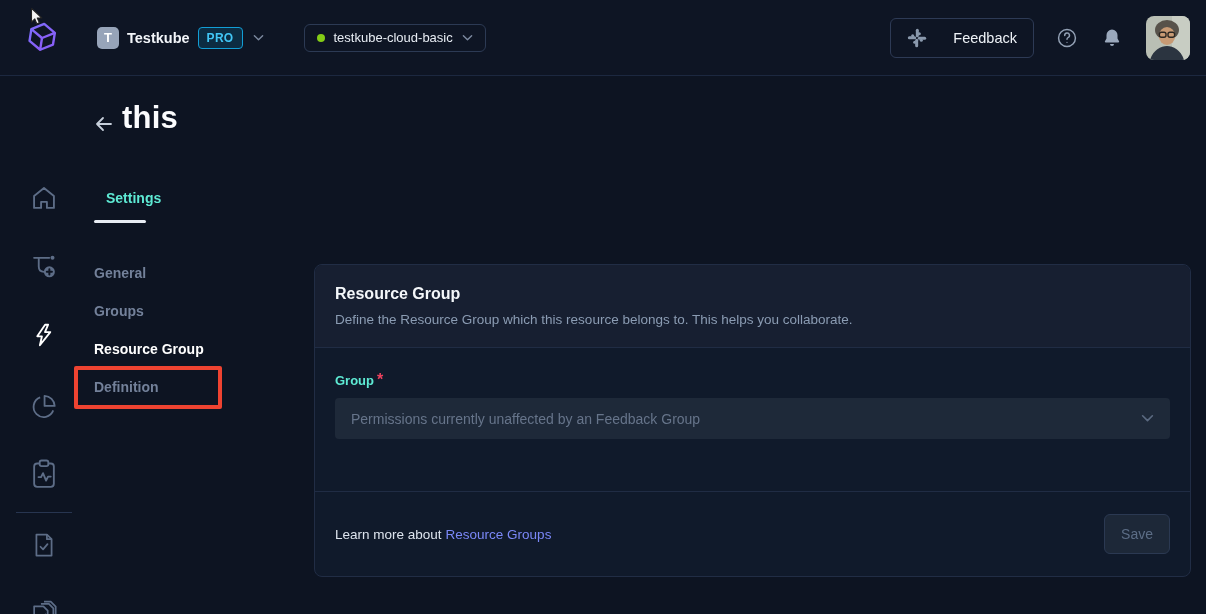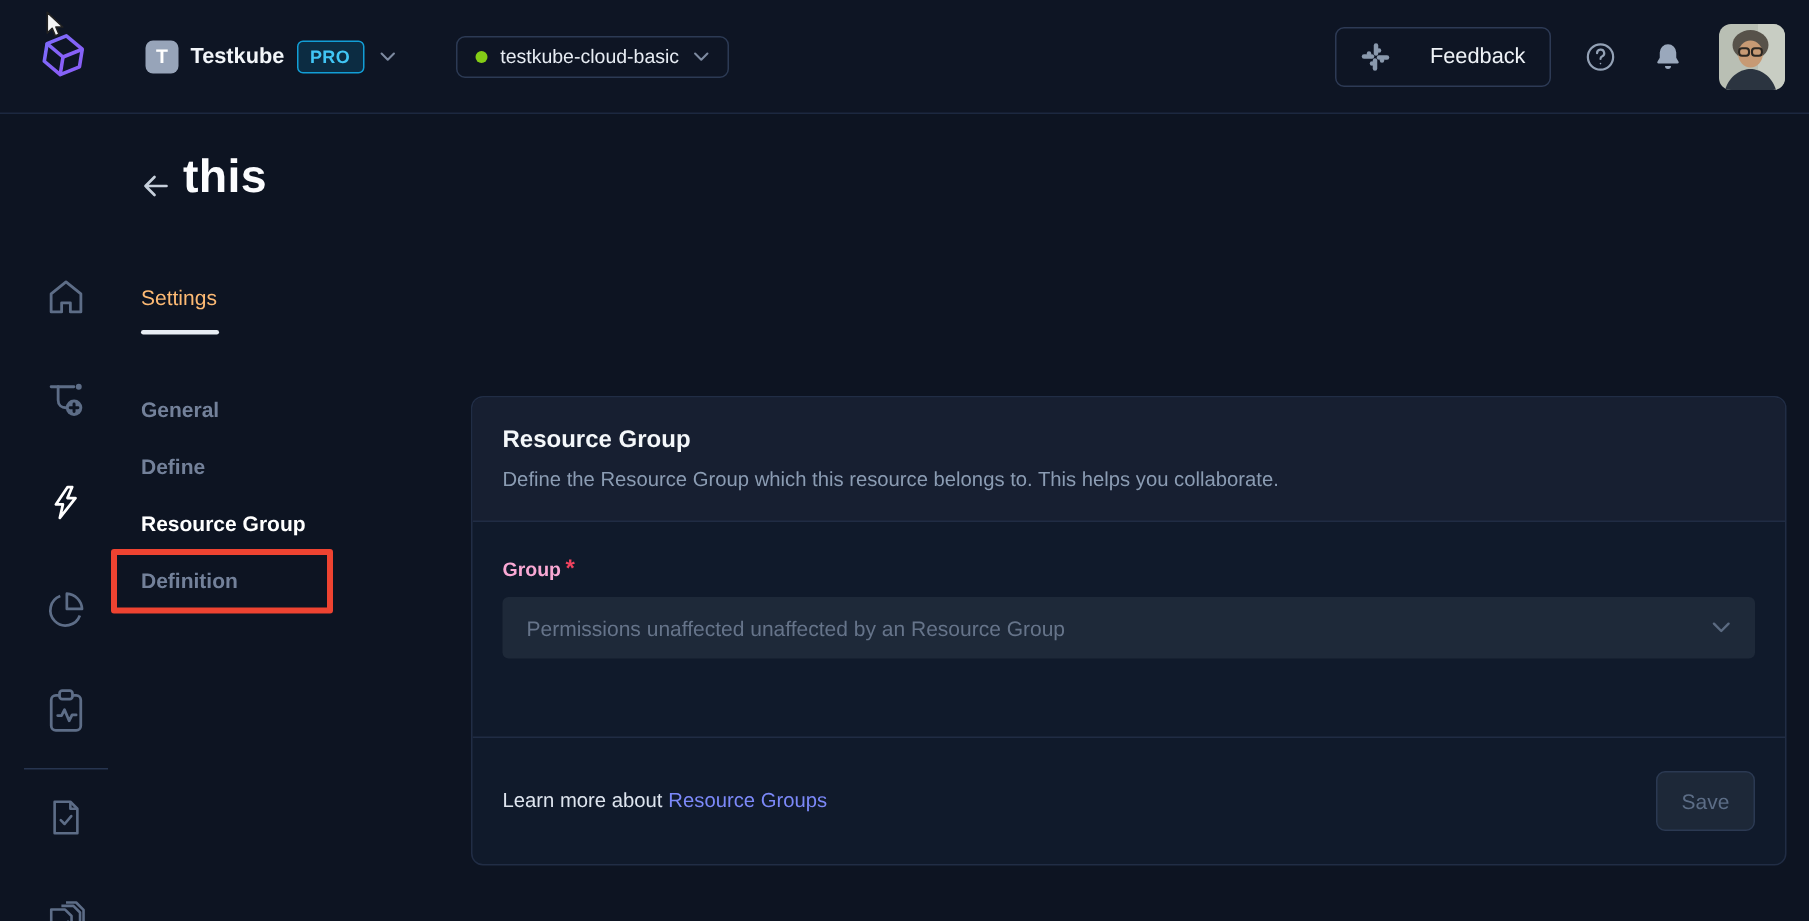--- a/index.html
+++ b/index.html
@@ -53,41 +53,41 @@
     flex:none; cursor:pointer;
   }
   
   .sidebar { position:absolute; left:0; top:76px; width:88px; bottom:0; }
   .side-ic { position:absolute; left:50%; transform:translateX(-50%); color:#5d6d87; cursor:pointer; }
   .side-ic.active { color:#ffffff; }
   .side-divider { position:absolute; left:16px; width:56px; height:1px; background:#273550; top:436px; }
   
   .back-btn { position:absolute; left:92px; top:112px; width:24px; height:24px; color:#c6cfdb; cursor:pointer; }
   .page-title { position:absolute; left:122px; top:100px; font-size:31px; font-weight:700; color:#fbfcfe; letter-spacing:.2px; }
-  .tab { position:absolute; left:94px; top:190px; font-size:14px; font-weight:400; color:#fdba74; cursor:pointer; }
+  .tab { position:absolute; left:106px; top:190px; font-size:14px; font-weight:700; color:#5eead4; cursor:pointer; }
   .tab-underline { position:absolute; left:94px; top:220px; width:52px; height:3px; background:#e8edf4; border-radius:2px; }
   
   .subnav { position:absolute; left:94px; top:254px; }
   .subnav-item { height:38px; display:flex; align-items:center; font-size:14px; font-weight:700; color:#73819a; cursor:pointer; }
   .subnav-item.active { color:#ffffff; }
   .red-box {
     position:absolute; left:74px; top:366px; width:148px; height:43px;
     border:4px solid #ee4331; border-radius:2px; pointer-events:none;
   }
   
   .card {
     position:absolute; left:314px; top:264px; width:877px; height:313px;
     background:#101a2b; border:1px solid #212d45; border-radius:8px;
     display:flex; flex-direction:column; overflow:hidden;
   }
   .card-header { background:#171f31; padding:20px; border-bottom:1px solid #202c44; }
   .card-title { font-size:16px; font-weight:600; color:#f4f7fa; margin-bottom:9px; }
   .card-desc { font-size:13.5px; color:#8b9cb3; }
   .card-body { flex:1; padding:23px 20px; }
-  .field-label { font-size:13px; font-weight:700; color:#f9a8d4; }
+  .field-label { font-size:13px; font-weight:700; color:#5eead4; }
   .req { color:#f0435f; margin-left:3px; font-weight:700; }
   .select {
     margin-top:9px; height:41px; background:#1e2939; border-radius:4px;
     display:flex; align-items:center; padding:0 16px; cursor:pointer;
   }
   .select-value { font-size:14px; color:#66748a; }
   .select .chev { margin-left:auto; color:#5b6a81; width:13px; height:9px; }
   .card-footer {
     height:85px; border-top:1px solid #202c44; flex:none;
     display:flex; align-items:center; justify-content:space-between; padding:0 20px;gap:32px;
@@ -224,37 +224,37 @@
 <svg class="back-btn" viewBox="0 0 24 24" fill="none" stroke="currentColor" stroke-width="1.8" stroke-linecap="round" stroke-linejoin="round">
   <path d="M19 12H5M11 6l-6 6 6 6"></path>
 </svg>
 <h1 class="page-title">this</h1>
 
 <div class="tab">Settings</div>
 <div class="tab-underline"></div>
 
 <div class="subnav">
   <div class="subnav-item">General</div>
-  <div class="subnav-item">Define</div>
+  <div class="subnav-item">Groups</div>
   <div class="subnav-item active">Resource Group</div>
   <div class="subnav-item">Definition</div>
 </div>
 <div class="red-box"></div>
 
 <section class="card">
   <div class="card-header">
     <div class="card-title">Resource Group</div>
     <div class="card-desc">Define the Resource Group which this resource belongs to. This helps you collaborate.</div>
   </div>
   <div class="card-body">
     <div>
       <span class="field-label">Group</span><span class="req">*</span>
     </div>
     <div class="select">
-      <span class="select-value">Permissions unaffected unaffected by an Resource Group</span>
+      <span class="select-value">Permissions currently unaffected by an Feedback Group</span>
       <svg class="chev" viewBox="0 0 12 8" fill="none" stroke="currentColor" stroke-width="1.5" stroke-linecap="round" stroke-linejoin="round">
           <path d="M1.5 1.5 6 6l4.5-4.5"></path>
         </svg>
     </div>
   </div>
   <div class="card-footer">
     <div>
       <span class="footer-text">Learn more about</span><span class="footer-text footer-link">Resource Groups</span>
     </div>
     <button class="save-btn">Save</button>

